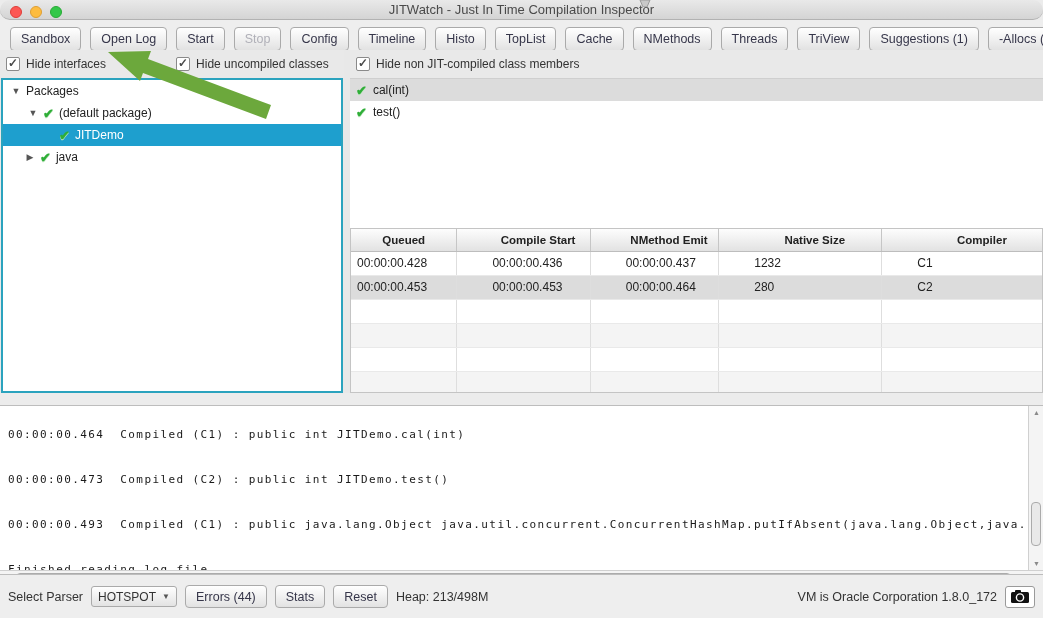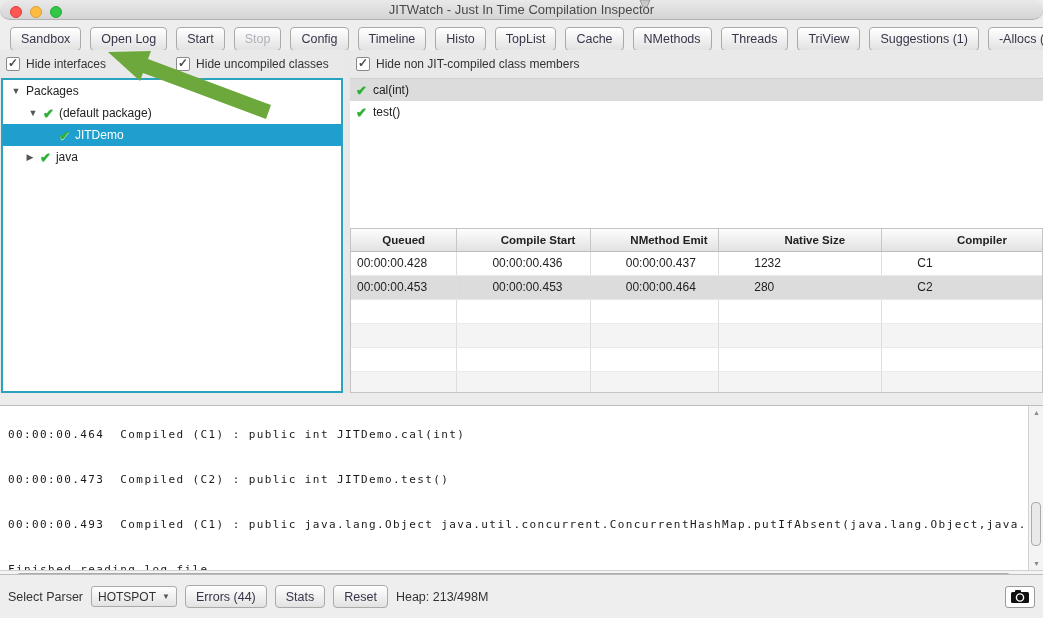--- a/index.html
+++ b/index.html
@@ -261,20 +261,21 @@
     <span class="sb-label">Select Parser</span>
     <div class="dropdown">
       <span class="val">HOTSPOT</span>
       <span class="dd-arrow">▼</span>
     </div>
     <button class="sbtn">Errors (44)</button>
     <button class="sbtn">Stats</button>
     <button class="sbtn">Reset</button>
     <span class="heap">Heap: 213/498M</span>
     <div class="sb-right">
+      <span class="vm-text">VM is Oracle Corporation 1.8.0_172</span>
       <div class="cam-btn">
         <svg width="18" height="13" viewBox="0 0 18 13">
           <rect x="0" y="2" width="18" height="11" rx="1.5" fill="#111"></rect>
           <rect x="4" y="0" width="6" height="3" rx="1" fill="#111"></rect>
           <circle cx="9" cy="7.5" r="3.6" fill="#111" stroke="#fff" stroke-width="1.4"></circle>
         </svg>
       </div>
     </div>
   </div>
 

